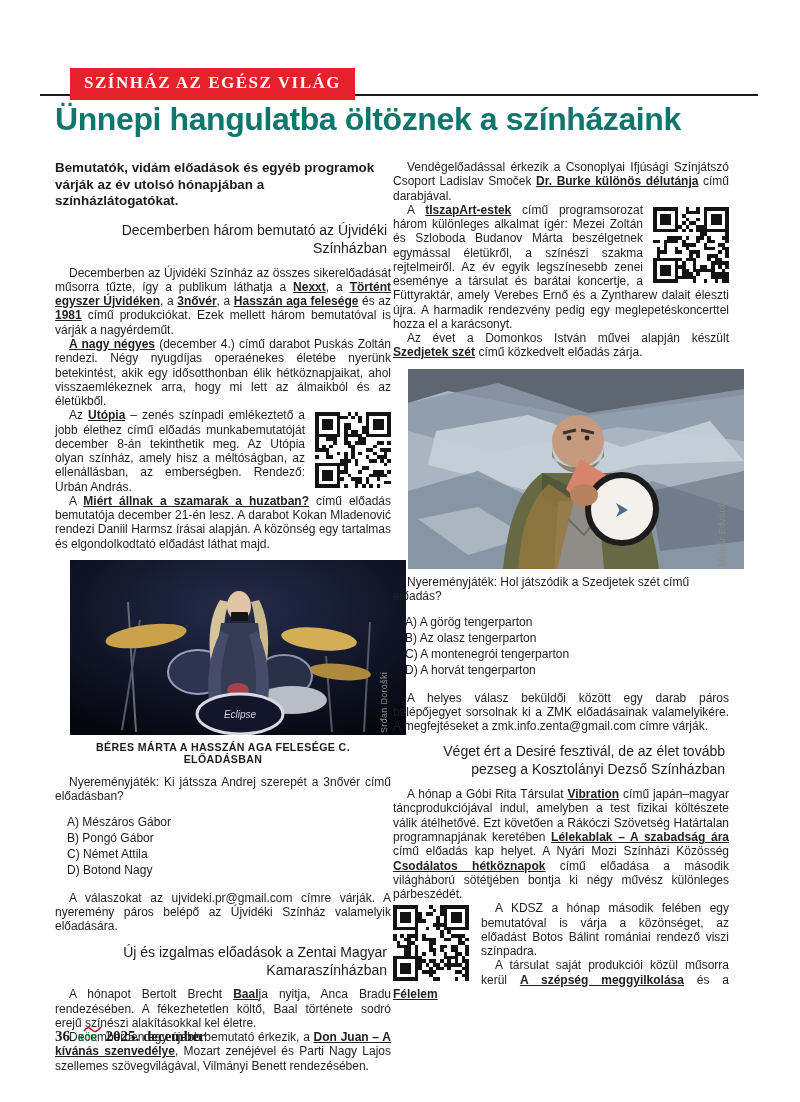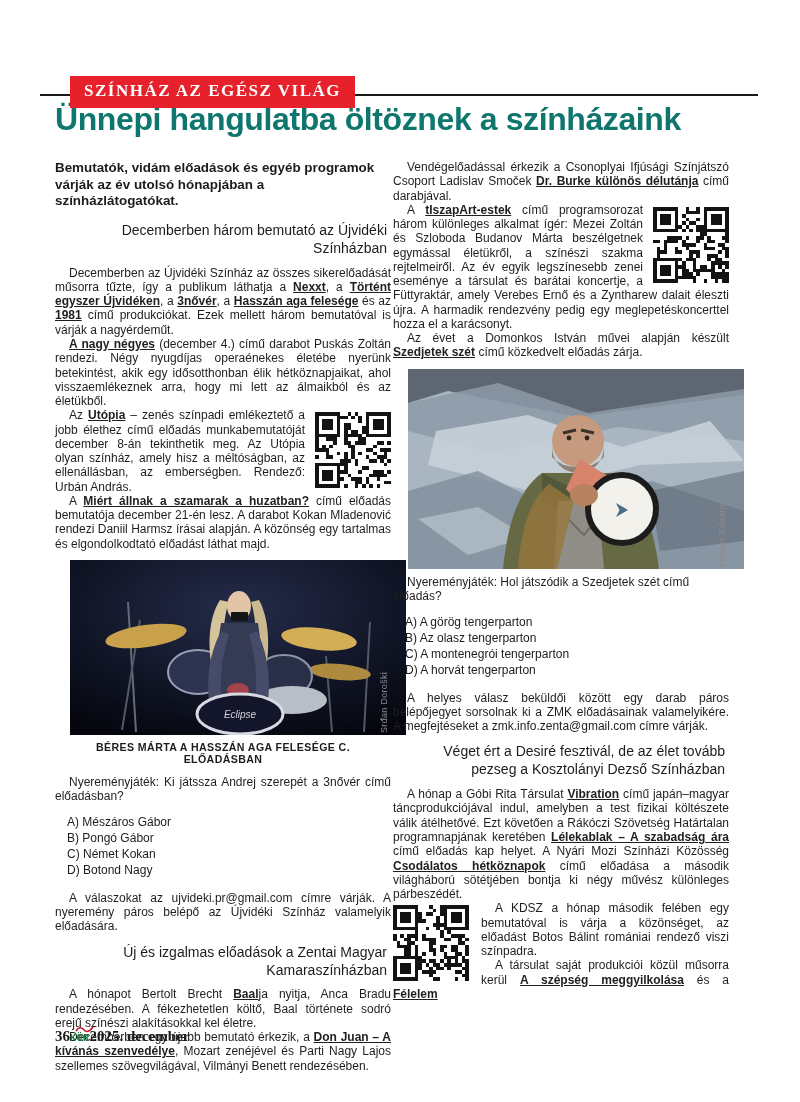--- a/index.html
+++ b/index.html
@@ -3,21 +3,21 @@
 <meta charset="utf-8">
 <style>
   * { margin:0; padding:0; box-sizing:border-box; }
   html,body { background:#ffffff; }
   body {
     width:800px; height:1102px; position:relative; overflow:hidden;
     font-family:"Liberation Sans", sans-serif; color:#1c1c1c;
   }
   .header-rule { position:absolute; left:40px; right:42px; top:94px; height:2px; background:#1a1a1a; z-index:1; }
   .kicker {
-    position:absolute; left:70px; top:76px; z-index:2;
+    position:absolute; left:70px; top:68px; z-index:2;
     background:#e6212b; color:#fff;
     font-family:"Liberation Serif", serif; font-weight:bold;
     font-size:17px; letter-spacing:1.5px; padding:5px 14px 7px;
   }
   .headline {
     position:absolute; left:55px; top:101px; width:692px;
     font-size:32px; font-weight:bold; letter-spacing:-0.4px; color:#0f766e;
     white-space:nowrap;
   }
   .columns { position:absolute; left:55px; top:160px; width:690px; display:flex; gap:2px; }
@@ -36,21 +36,21 @@
     position:absolute; right:-13px; bottom:2px;
     writing-mode:vertical-rl; transform:rotate(180deg);
     font-size:9px; color:#8a8a8a; letter-spacing:0.3px;
   }
   .caption { font-size:10.6px; font-weight:bold; text-align:center; letter-spacing:0.4px; margin:6px 0 10px; }
   .quiz-q { margin:6px 0 12px; }
   .quiz-options { margin:0 0 12px 12px; }
   .quiz-options p { font-size:12px; line-height:1.32; text-align:left; }
   .footer {
     position:absolute; left:55px; top:1028px;
-    display:flex; align-items:baseline; 
+    display:flex; align-items:baseline; gap:8px;
     font-family:"Liberation Serif", serif; font-weight:bold; font-size:15px; color:#1a1a1a;
   }
   .logo-kor { color:#15803d; position:relative; font-family:Liberation Mono, monospace; font-weight:bold; font-size:10px; letter-spacing:0.5px; }
   .logo-kor svg { position:absolute; left:4px; top:-8px; }
   b { font-weight:bold;text-decoration:underline; }
 </style>
 </head>
 <body>
 
 <div class="header-rule"></div>
@@ -314,21 +314,21 @@
         <text x="170" y="158" font-size="10" font-style="italic" fill="#cfd3da" text-anchor="middle">Eclipse</text>
       </svg>
       <span class="photo-credit">Srđan Doroški</span>
     </div>
     <p class="caption">BÉRES MÁRTA A HASSZÁN AGA FELESÉGE C. ELŐADÁSBAN</p>
 
     <p class="body ind quiz-q">Nyereményjáték: Ki játssza Andrej szerepét a 3nővér című előadásban?</p>
     <div class="quiz-options">
       <p>A) Mészáros Gábor</p>
       <p>B) Pongó Gábor</p>
-      <p>C) Német Kokan</p>
+      <p>C) Német Attila</p>
       <p>D) Botond Nagy</p>
     </div>
     <p class="body ind">A válaszokat az ujvideki.pr@gmail.com címre várják. A nyeremény páros belépő az Újvidéki Színház valamelyik előadására.</p>
 
     <h2 class="section">Új és izgalmas előadások a Zentai Magyar Kamaraszínházban</h2>
     <p class="body ind"><span>A hónapot Bertolt Brecht </span><b>Baal</b><span>ja nyitja, Anca Bradu rendezésében. A fékezhetetlen költő, Baal története sodró erejű színészi alakításokkal kel életre.</span></p>
     <p class="body ind"><span>Decemberben egy újabb bemutató érkezik, a </span><b>Don Juan – A kívánás szenvedélye</b><span>, Mozart zenéjével és Parti Nagy Lajos szellemes szövegvilágával, Vilmányi Benett rendezésében.</span></p>
   </div>
 
   <div class="col">

